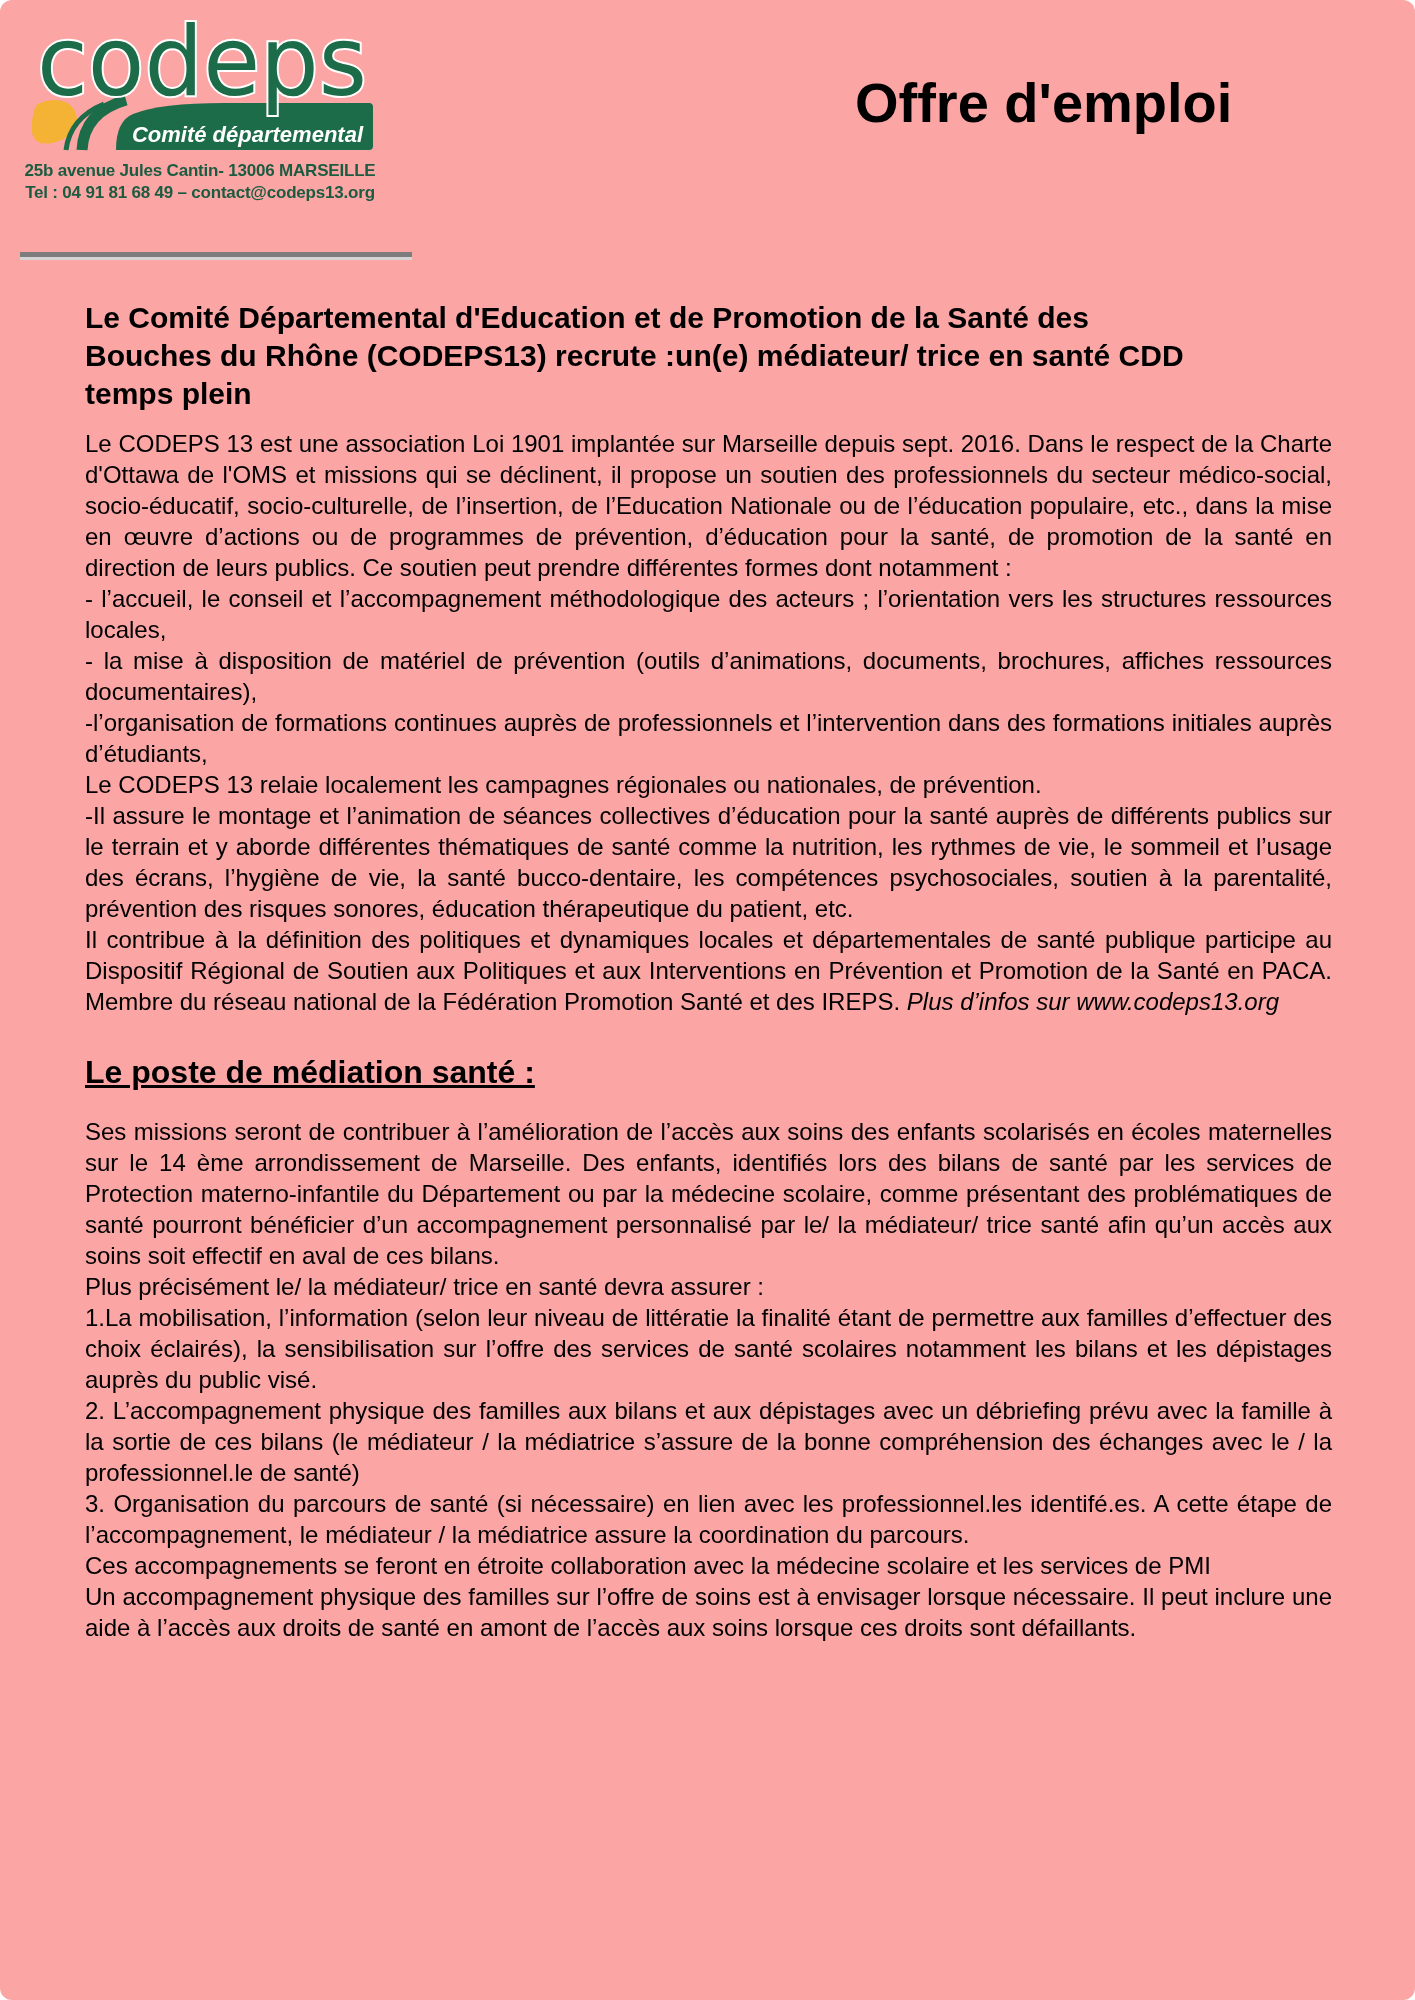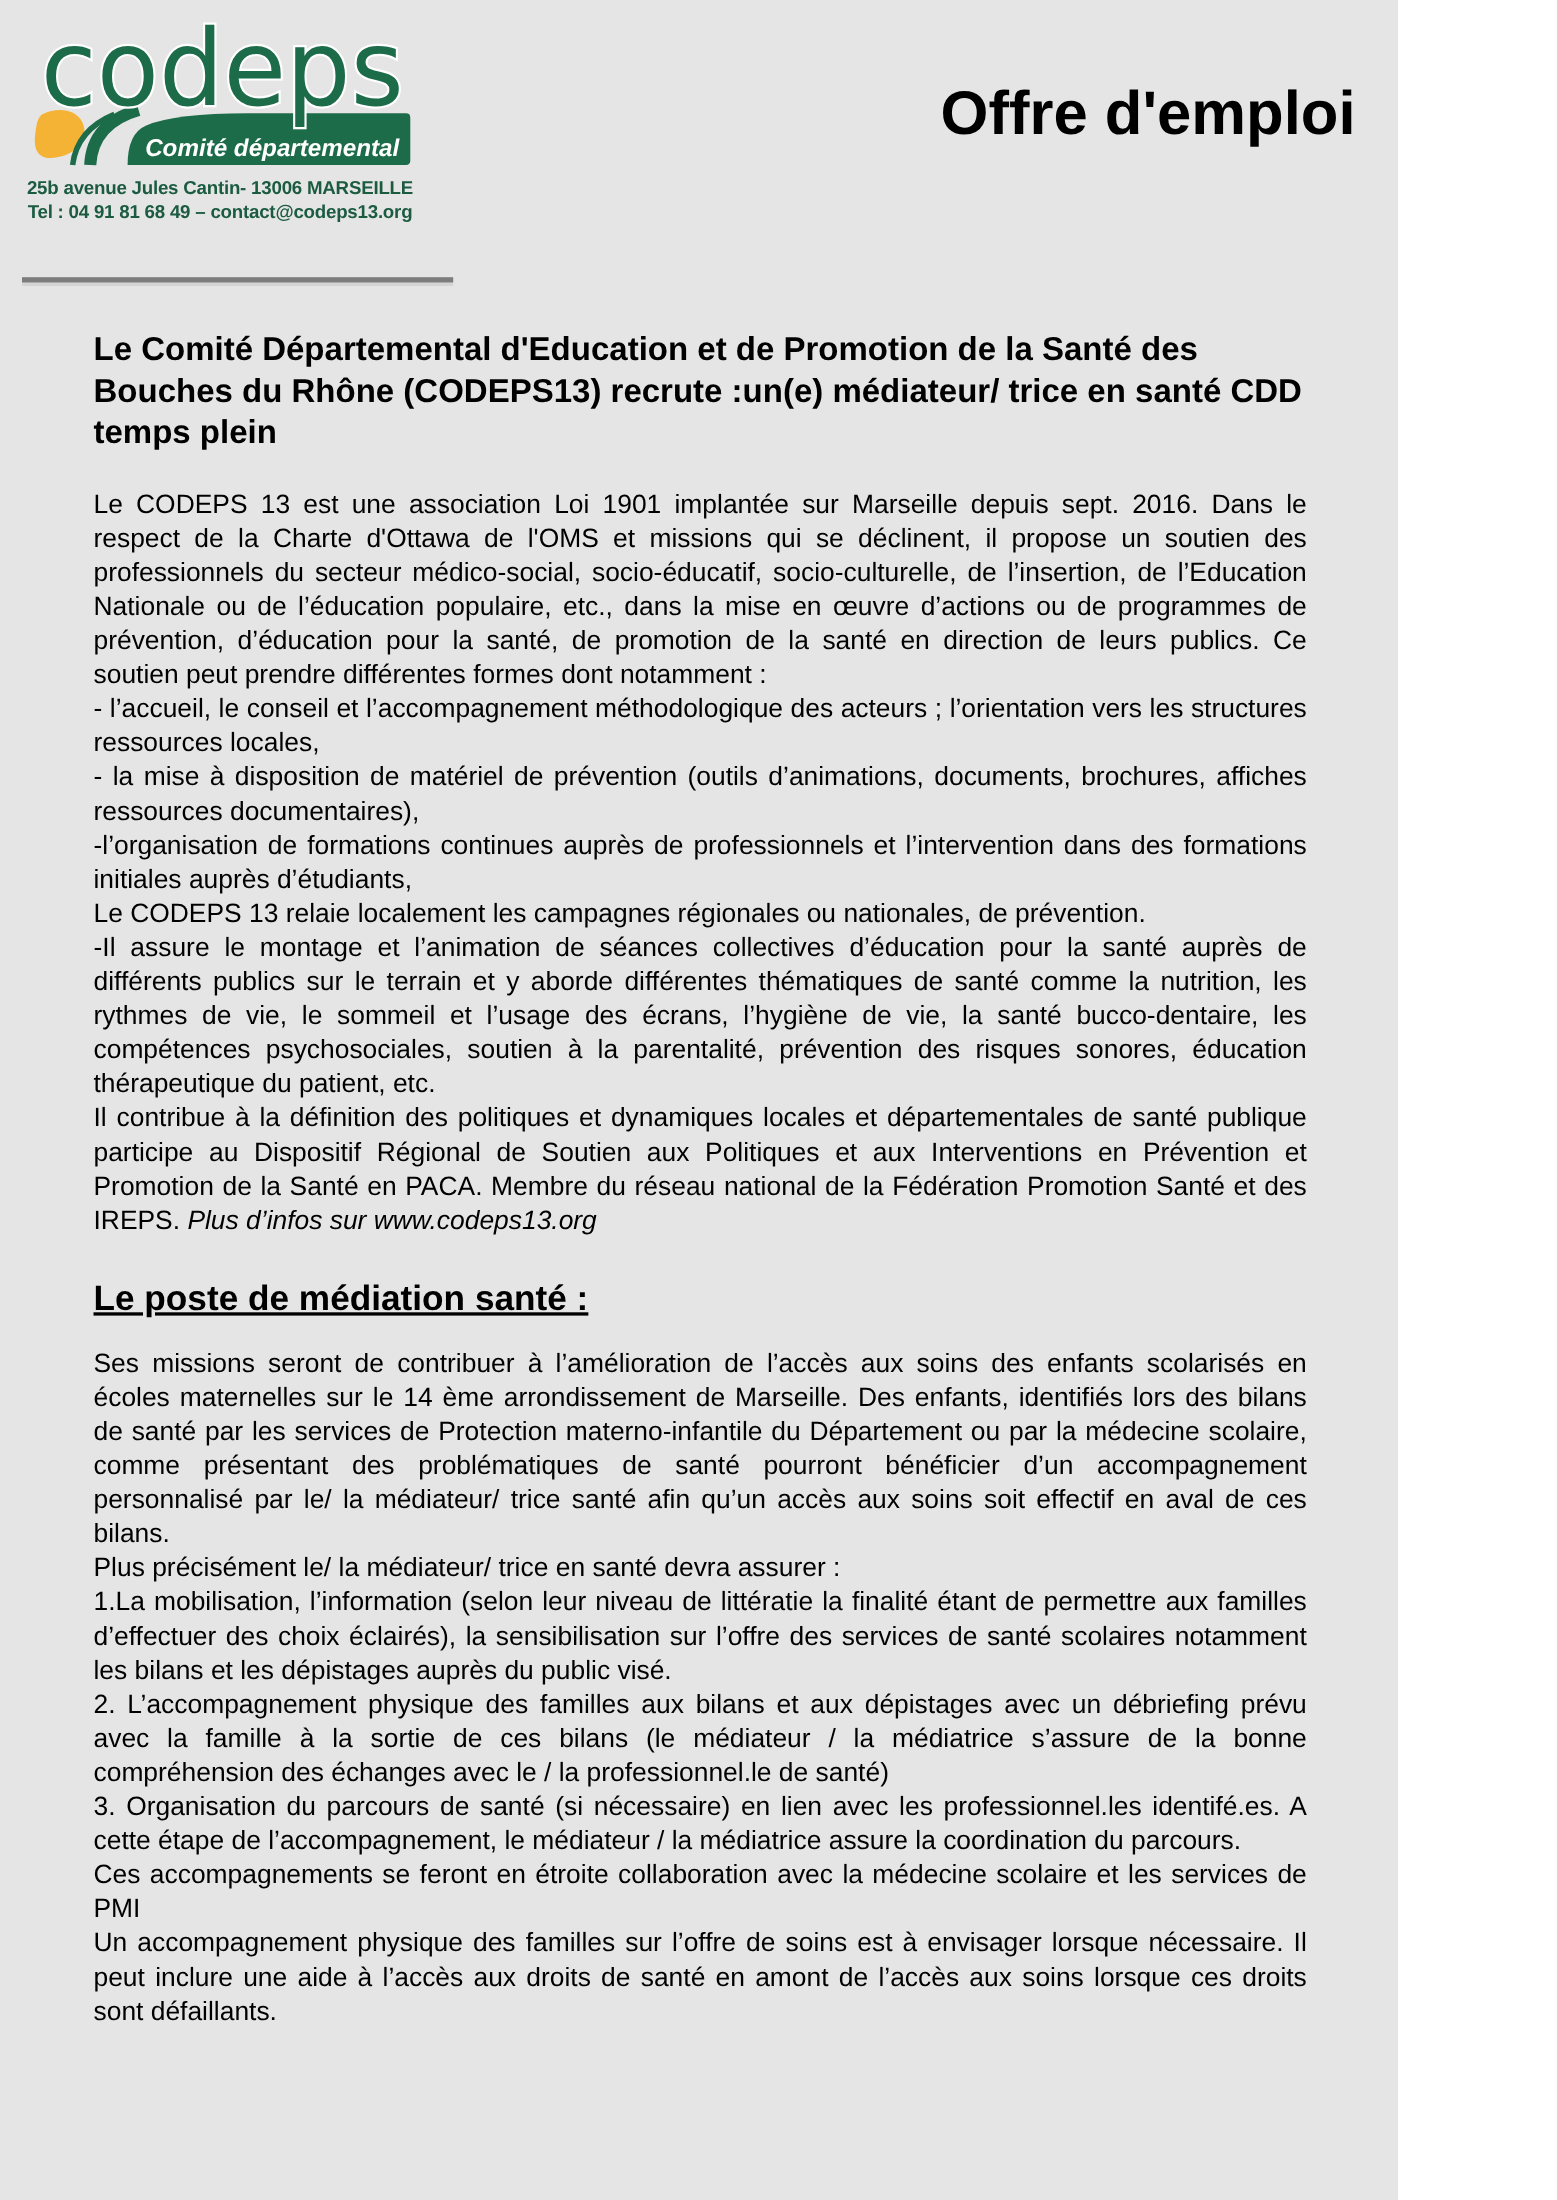--- a/index.html
+++ b/index.html
@@ -1,22 +1,23 @@
 <!DOCTYPE html>
 <html lang="fr"><head>
 <meta charset="utf-8">
 <style>
   html,body { margin:0; padding:0; background:#ffffff; }
   .page {
     position:relative;
-    width:1271px; height:2000px;
-    background:#e5e5e5;
+    width:1415px; height:2000px;
+    background:#fca5a5;
     font-family:"Liberation Sans", sans-serif;
     color:#000;
     overflow:hidden;
+    border-radius:12px;
   }
   
   .header { display:flex; align-items:flex-start; padding-top:8px; }
   .brand { width:420px; flex:0 0 420px; }
   .logo-svg { display:block; margin-left:20px; width:360px; height:150px; }
   .addr {
     width:400px; margin-top:2px; text-align:center;
     color:#1B5B40; font-weight:bold; font-size:17px; line-height:22px;
     letter-spacing:-0.2px;
   }
@@ -29,21 +30,21 @@
   }
   
   .rule { margin:48px 0 0 20px; width:392px; }
   .rule-top { height:5px; background:#7D7D7D; }
   .rule-bottom { height:3px; background:#D4D4D4; }
   
   .content { margin:0 83px 0 85px; }
   .heading { margin:39px 0 0 0; font-size:30px; line-height:38px; font-weight:bold; }
   .heading span { display:block; }
   .block { margin:0; }
-  .block-intro { margin-top:30px; }
+  .block-intro { margin-top:15px; }
   .block p { margin:0; font-size:24px; line-height:31px; text-align:justify; }
   .block p em { font-style:italic; }
   .block p strong { font-weight:bold; }
   .section-heading { margin:40px 0 28px 0; font-size:32px; line-height:31px; font-weight:bold; }
   .section-heading .u { text-decoration:underline; }
 </style>
 </head>
 <body>
 
 <div class="page">

